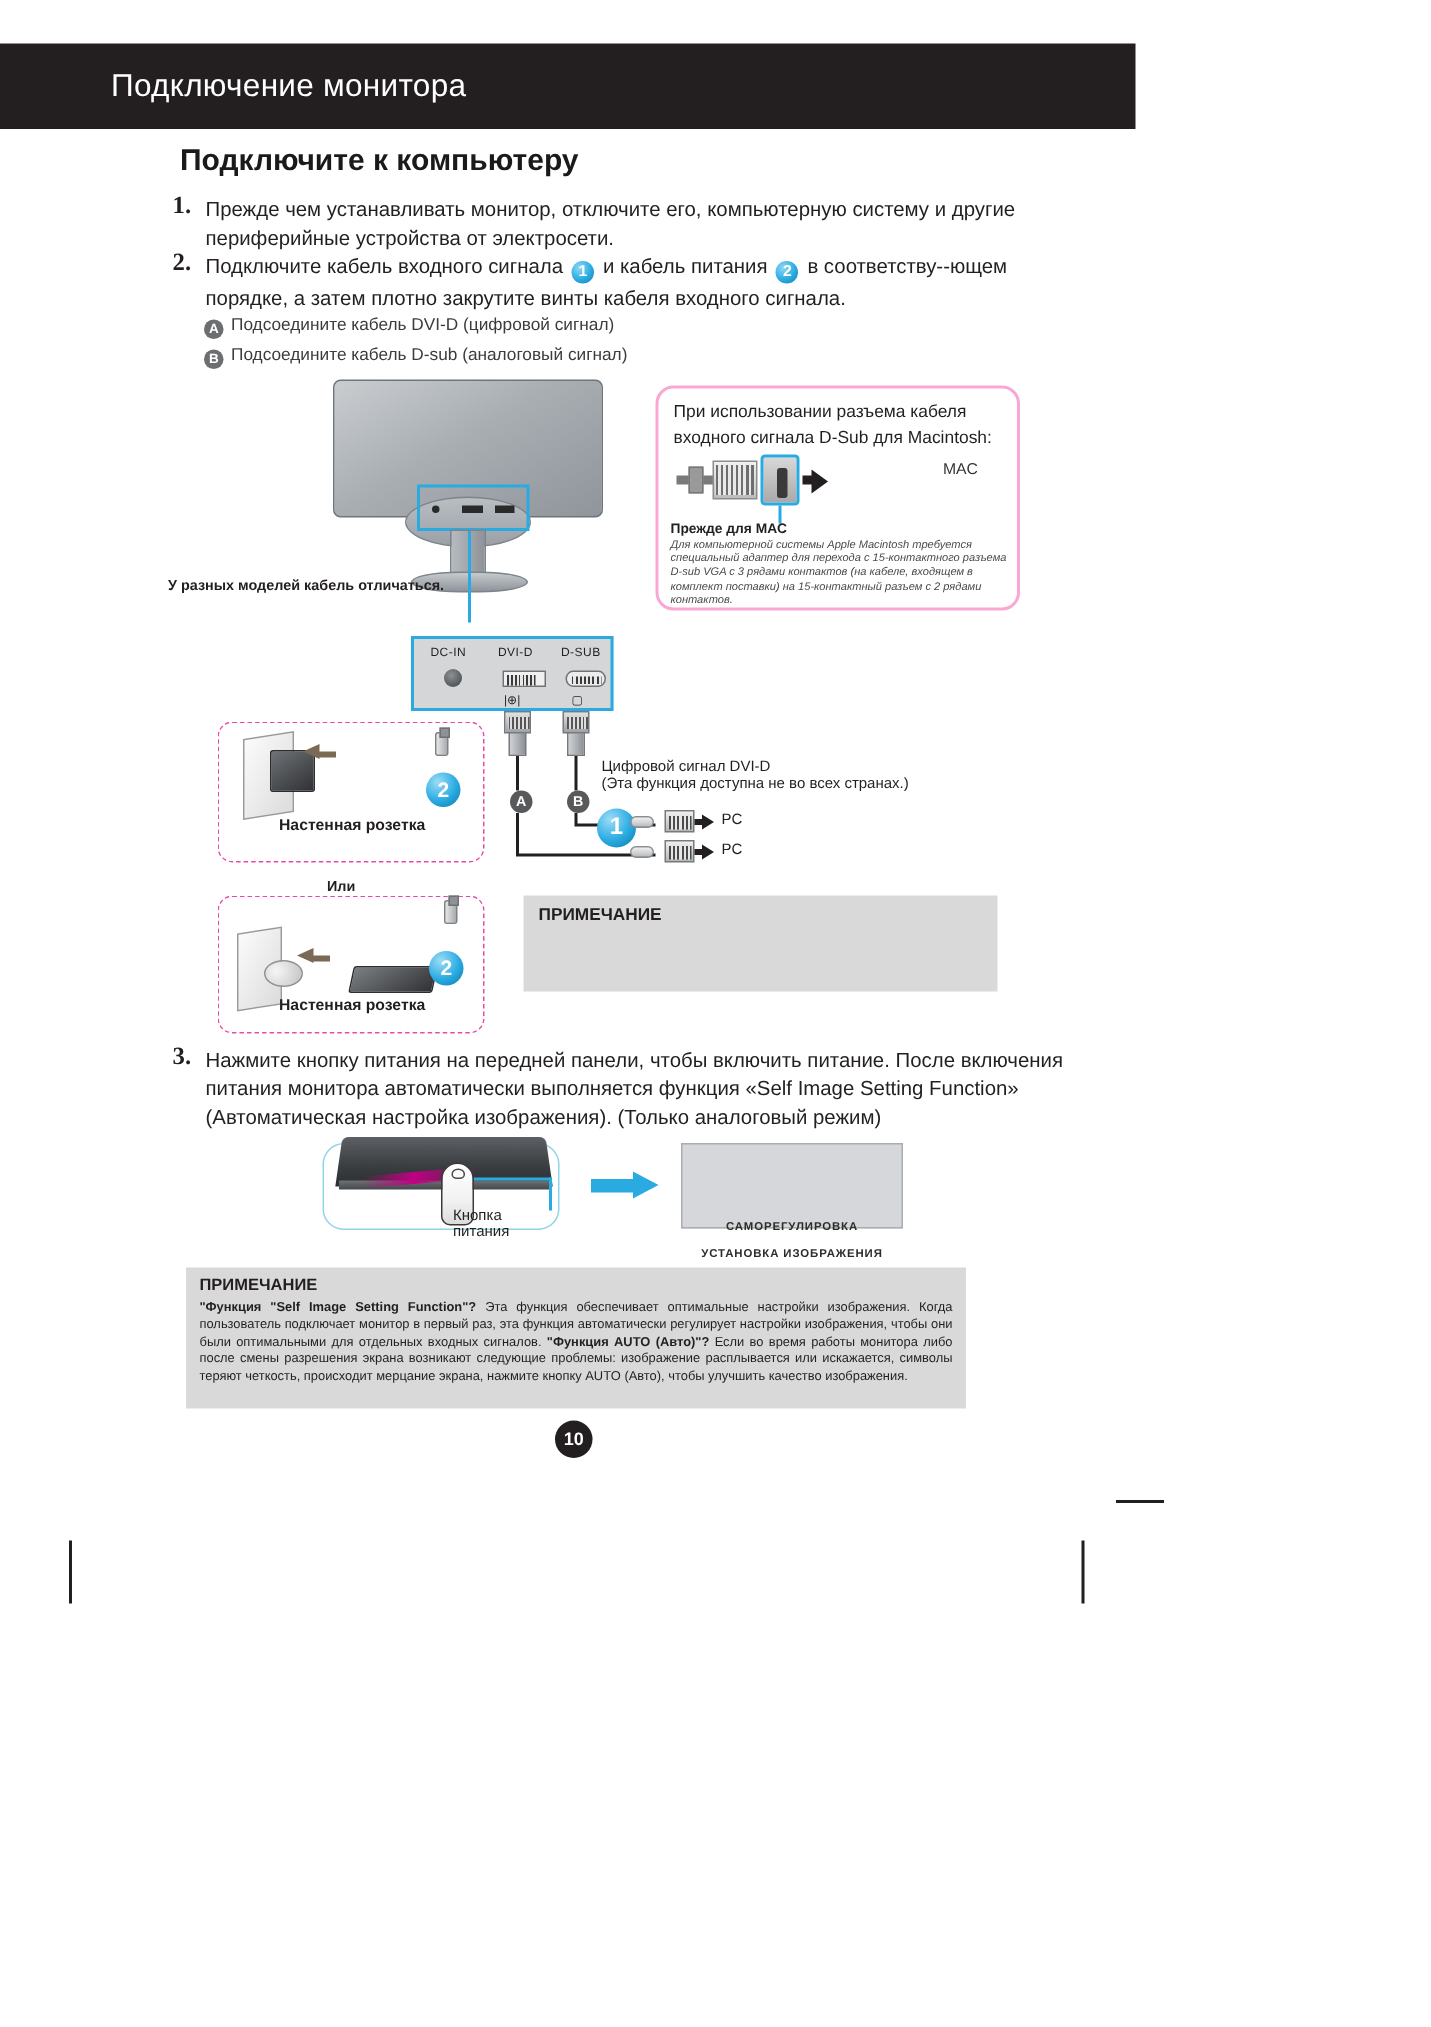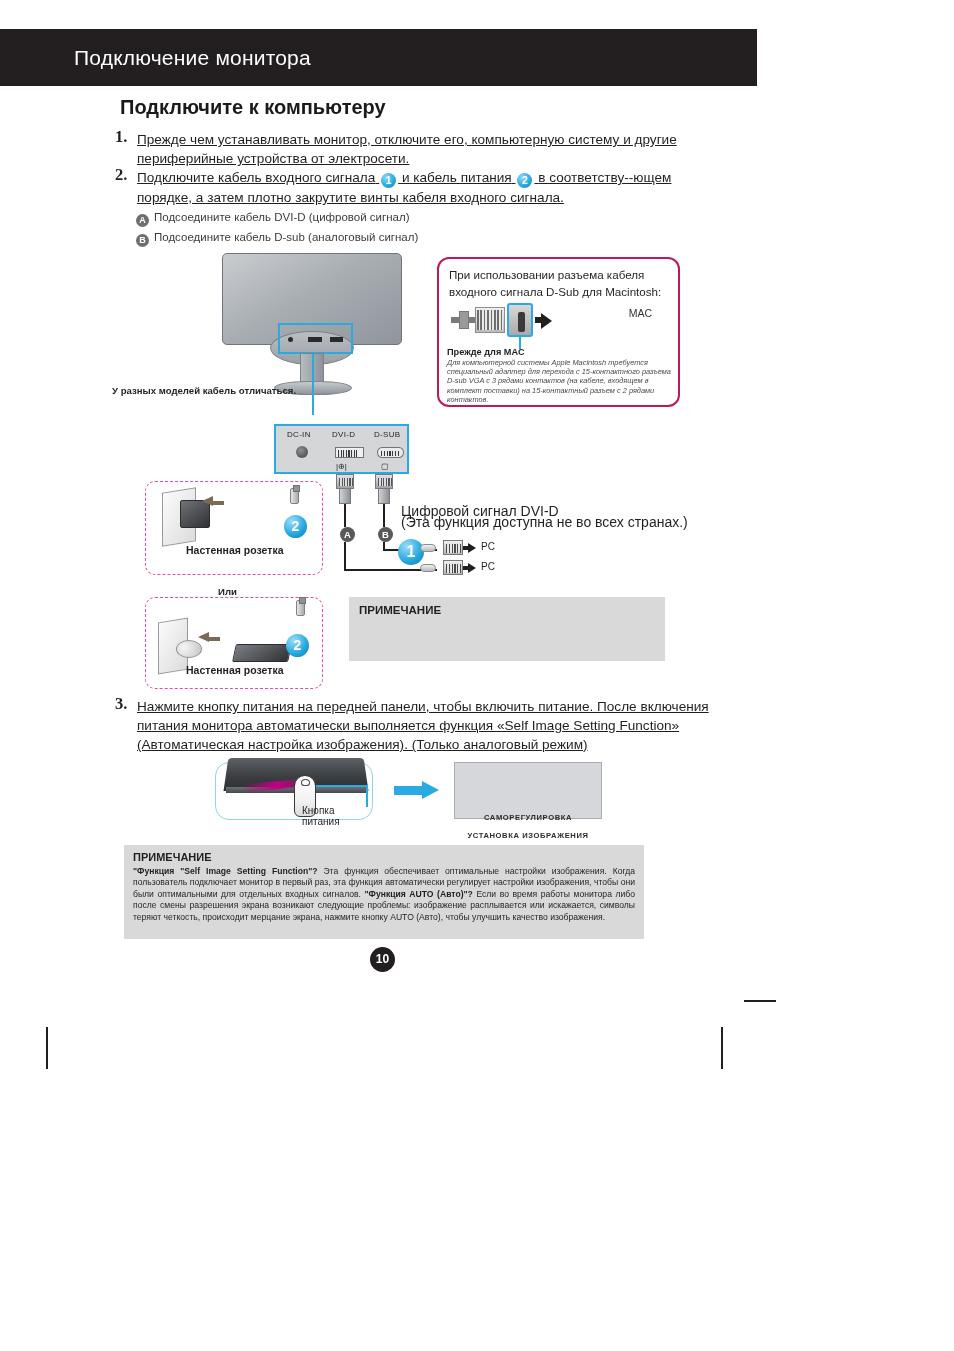--- a/index.html
+++ b/index.html
@@ -27,21 +27,21 @@
     position:absolute; left:120px; top:96px;
     font-size:20px; font-weight:bold; color:#1a1a1a;
   }
 
   
   .step { position:absolute; font-size:13.6px; color:#231f20; line-height:19px; }
   .step .num {
     position:absolute; left:0; top:-3px;
     font-size:16.5px; font-weight:bold; font-family:"Liberation Serif", serif;
   }
-  .step .body { display:block; margin-left:22px;text-decoration:underline; }
+  .step .body { display:block; margin-left:22px; }
 
   #step1 { left:115px; top:130px; width:580px; }
   #step2 { left:115px; top:168px; width:600px; }
   #step3 { left:115px; top:697px; width:620px; }
 
   .badge {
     display:inline-block; width:15px; height:15px; border-radius:50%;
     background:#29abe2; color:#fff; font-size:10.5px; font-weight:bold;
     text-align:center; line-height:15px; vertical-align:-2px;
     margin:0 2px; position:relative;
@@ -56,21 +56,21 @@
   #ab-b { left:136px; top:231px; }
   .ab-circle{
     display:inline-block; width:13px; height:13px; border-radius:50%;
     background:#6d6e71; color:#fff; font-size:9px; font-weight:bold;
     text-align:center; line-height:13px; vertical-align:-2px; margin-right:5px;
   }
 
   
   .mac-box{
     position:absolute; left:437px; top:257px; width:243px; height:150px;
-    border:2px solid #be185d; border-radius:12px; background:#fff;
+    border:2px solid #f9a8d4; border-radius:12px; background:#fff;
   }
   .mac-box .mline{ position:absolute; left:10px; font-size:11.6px; color:#231f20; }
   .mac-box .m1{ top:9px; }
   .mac-box .m2{ top:26px; }
   .mac-title{ position:absolute; left:8px; top:88px; font-size:9.2px; font-weight:bold; color:#231f20;}
   .mac-para{ position:absolute; left:8px; top:99px; width:228px; font-size:7.4px;
              font-style:italic; color:#4a4a4a; line-height:9.2px; }
   .mac-label{ position:absolute; right:26px; top:48px; font-size:10.5px; color:#333; }
 
   
@@ -199,21 +199,21 @@
 
   
   .cab-circle{
     position:absolute; width:15px; height:15px; border-radius:50%;
     background:#58595b; color:#fff; font-size:9.5px; font-weight:bold;
     text-align:center; line-height:15px;
   }
   #cab-a{ left:340px; top:527px; }
   #cab-b{ left:378px; top:527px; }
 
-  .dvi-caption{ position:absolute; left:401px; top:506px; font-size:14px; color:#231f20; line-height:11px;}
+  .dvi-caption{ position:absolute; left:401px; top:506px; font-size:10px; color:#231f20; line-height:11px;}
 
   .big-one{
     position:absolute; left:398px; top:539px; width:26px; height:26px;
     border-radius:50%; color:#fff; font-size:16px; font-weight:bold;
     text-align:center; line-height:26px;
     background:radial-gradient(circle at 34% 28%,#9cdcf6 0%,#29abe2 55%,#0e79a8 100%);
   }
 
   .pc-label{ position:absolute; font-size:10px; color:#231f20; }
   #pc1{ left:481px; top:541px; } #pc2{ left:481px; top:561px; }

